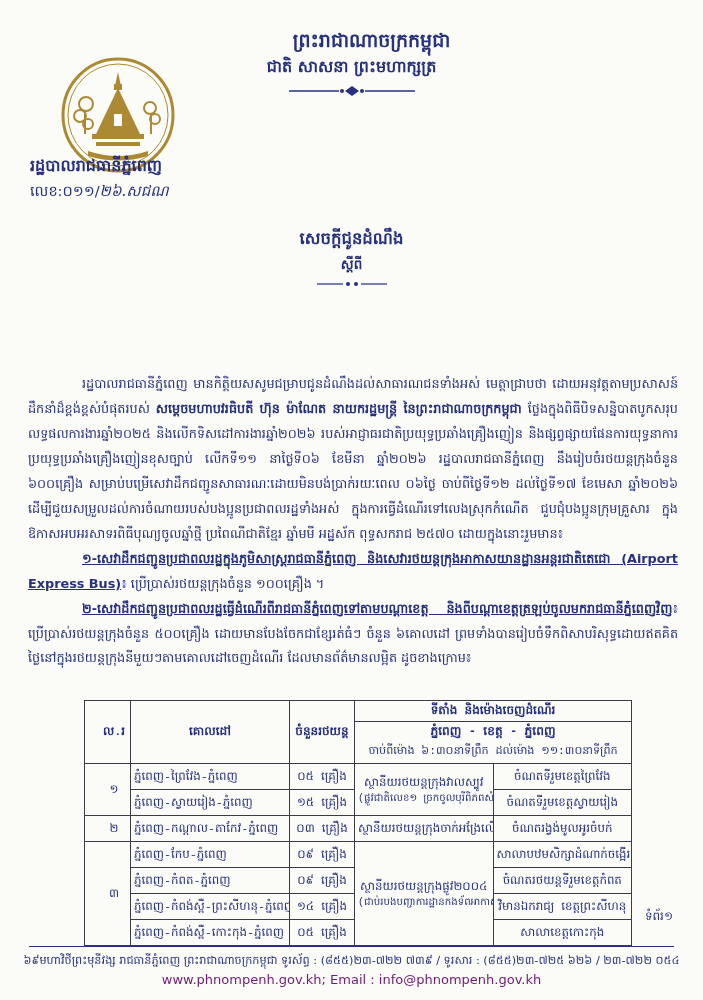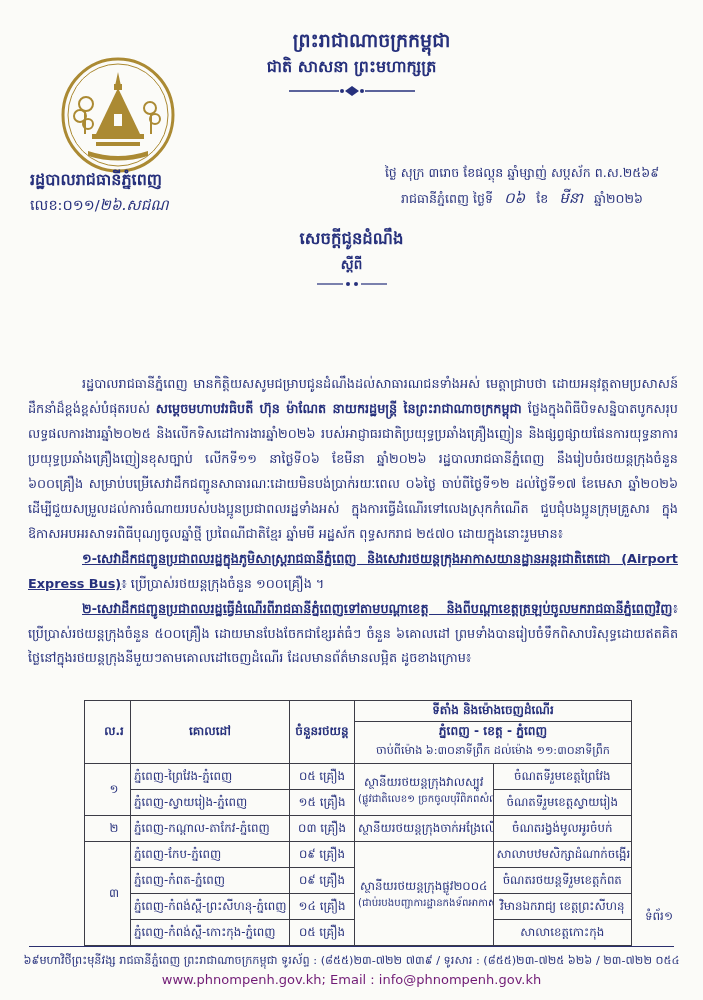--- a/index.html
+++ b/index.html
@@ -9,21 +9,21 @@
     font-family:"DejaVu Sans","Liberation Sans",sans-serif;
     color:#26307c;
   }
   [data-interactable]{cursor:default;}
   
   .motto-block{position:absolute;top:26px;left:0;right:0;text-align:center;line-height:1.55;}
   .motto-1{font-size:19px;font-weight:bold;margin-left:40px;}
   .motto-2{font-size:16px;font-weight:bold;}
   .orn-divider{display:block;margin:4px auto 0 auto;}
   .emblem{position:absolute;top:56px;left:58px;}
-  .ref-block{position:absolute;top:166px;left:30px;line-height:1.7;}
+  .ref-block{position:absolute;top:152px;left:30px;line-height:1.7;}
   .authority{font-size:16px;font-weight:bold;}
   .ref-no{font-size:14.5px;}
   .hand{font-family:"DejaVu Serif","Liberation Serif",serif;font-style:italic;font-size:15px;}
   .date-block{position:absolute;top:162px;left:352px;width:340px;text-align:center;line-height:1.8;font-size:12.6px;}
   .date-line2 .hand{padding:0 7px;}
   
   .notice-head{position:absolute;top:226px;left:0;right:0;text-align:center;line-height:1.55;}
   .notice-title{font-size:16.5px;font-weight:bold;}
   .notice-sub{font-size:13.5px;font-weight:bold;margin-top:2px;}
   .subject{font-size:13.8px;font-weight:bold;line-height:2.05;margin-top:4px;}
@@ -31,21 +31,21 @@
   
   .body-text{position:absolute;top:372px;left:28px;width:650px;height:326px;overflow:hidden;
     font-size:12.8px;line-height:1.95;text-align:justify;}
   .body-text p{margin:0;text-indent:54px;}
   .b{font-weight:bold;}
   .u{text-decoration:underline;font-weight:bold;}
   
   .routes{position:absolute;top:700px;left:84px;width:548px;}
   table{border-collapse:collapse;width:100%;table-layout:fixed;}
   th,td{border:1px solid #3c3c46;padding:1px 3px;font-size:11.8px;color:#26307c;
-    overflow:hidden;white-space:nowrap;}
+    overflow:hidden;white-space:nowrap;font-family:Liberation Mono, monospace;}
   th{font-weight:bold;}
   .col-no{width:26px;text-align:center;padding-left:16px;}
   .col-dest{width:152px;text-align:left;}
   .col-count{width:58px;text-align:center;}
   .col-loc{width:152px;text-align:center;}
   .col-term{width:150px;text-align:center;}
   .h-main{text-align:center;font-size:12px;}
   .h-route{text-align:center;border-bottom:none;font-size:12.2px;}
   .h-time{text-align:center;border-top:none;font-weight:normal;font-size:11.2px;padding-bottom:4px;}
   td.col-loc .note{font-size:10.2px;line-height:1.3;}
@@ -97,30 +97,20 @@
     <rect x="56" y="58" width="8" height="12" fill="#fbfbf8"></rect>
   </svg>
 
   <div class="ref-block" data-interactable="false">
     <div class="authority" data-interactable="false">រដ្ឋបាលរាជធានីភ្នំពេញ</div>
     <div class="ref-no" data-interactable="false">
       <span data-interactable="false">លេខ:០១១/</span><span class="hand" data-interactable="false">២៦.សជណ</span>
     </div>
   </div>
 
-  <div class="date-block" data-interactable="false">
-    <div data-interactable="false">ថ្ងៃ សុក្រ ៣រោច ខែផល្គុន ឆ្នាំម្សាញ់ សប្តស័ក ព.ស.២៥៦៩</div>
-    <div class="date-line2" data-interactable="false">
-      <span data-interactable="false">រាជធានីភ្នំពេញ ថ្ងៃទី</span>
-      <span class="hand" data-interactable="false">០៦</span>
-      <span data-interactable="false">ខែ</span>
-      <span class="hand" data-interactable="false">មីនា</span>
-      <span data-interactable="false">ឆ្នាំ២០២៦</span>
-    </div>
-  </div>
 
   <div class="notice-head" data-interactable="false">
     <div class="notice-title" data-interactable="false">សេចក្តីជូនដំណឹង</div>
     <div class="notice-sub" data-interactable="false">ស្តីពី</div>
     <svg class="orn-divider-sm" data-interactable="false" width="70" height="8" viewBox="0 0 70 8">
       <line x1="0" y1="4" x2="26" y2="4" stroke="#26307c" stroke-width="1.2"></line>
       <line x1="44" y1="4" x2="70" y2="4" stroke="#26307c" stroke-width="1.2"></line>
       <circle cx="31" cy="4" r="2" fill="#26307c"></circle>
       <circle cx="39" cy="4" r="2" fill="#26307c"></circle>
     </svg>

